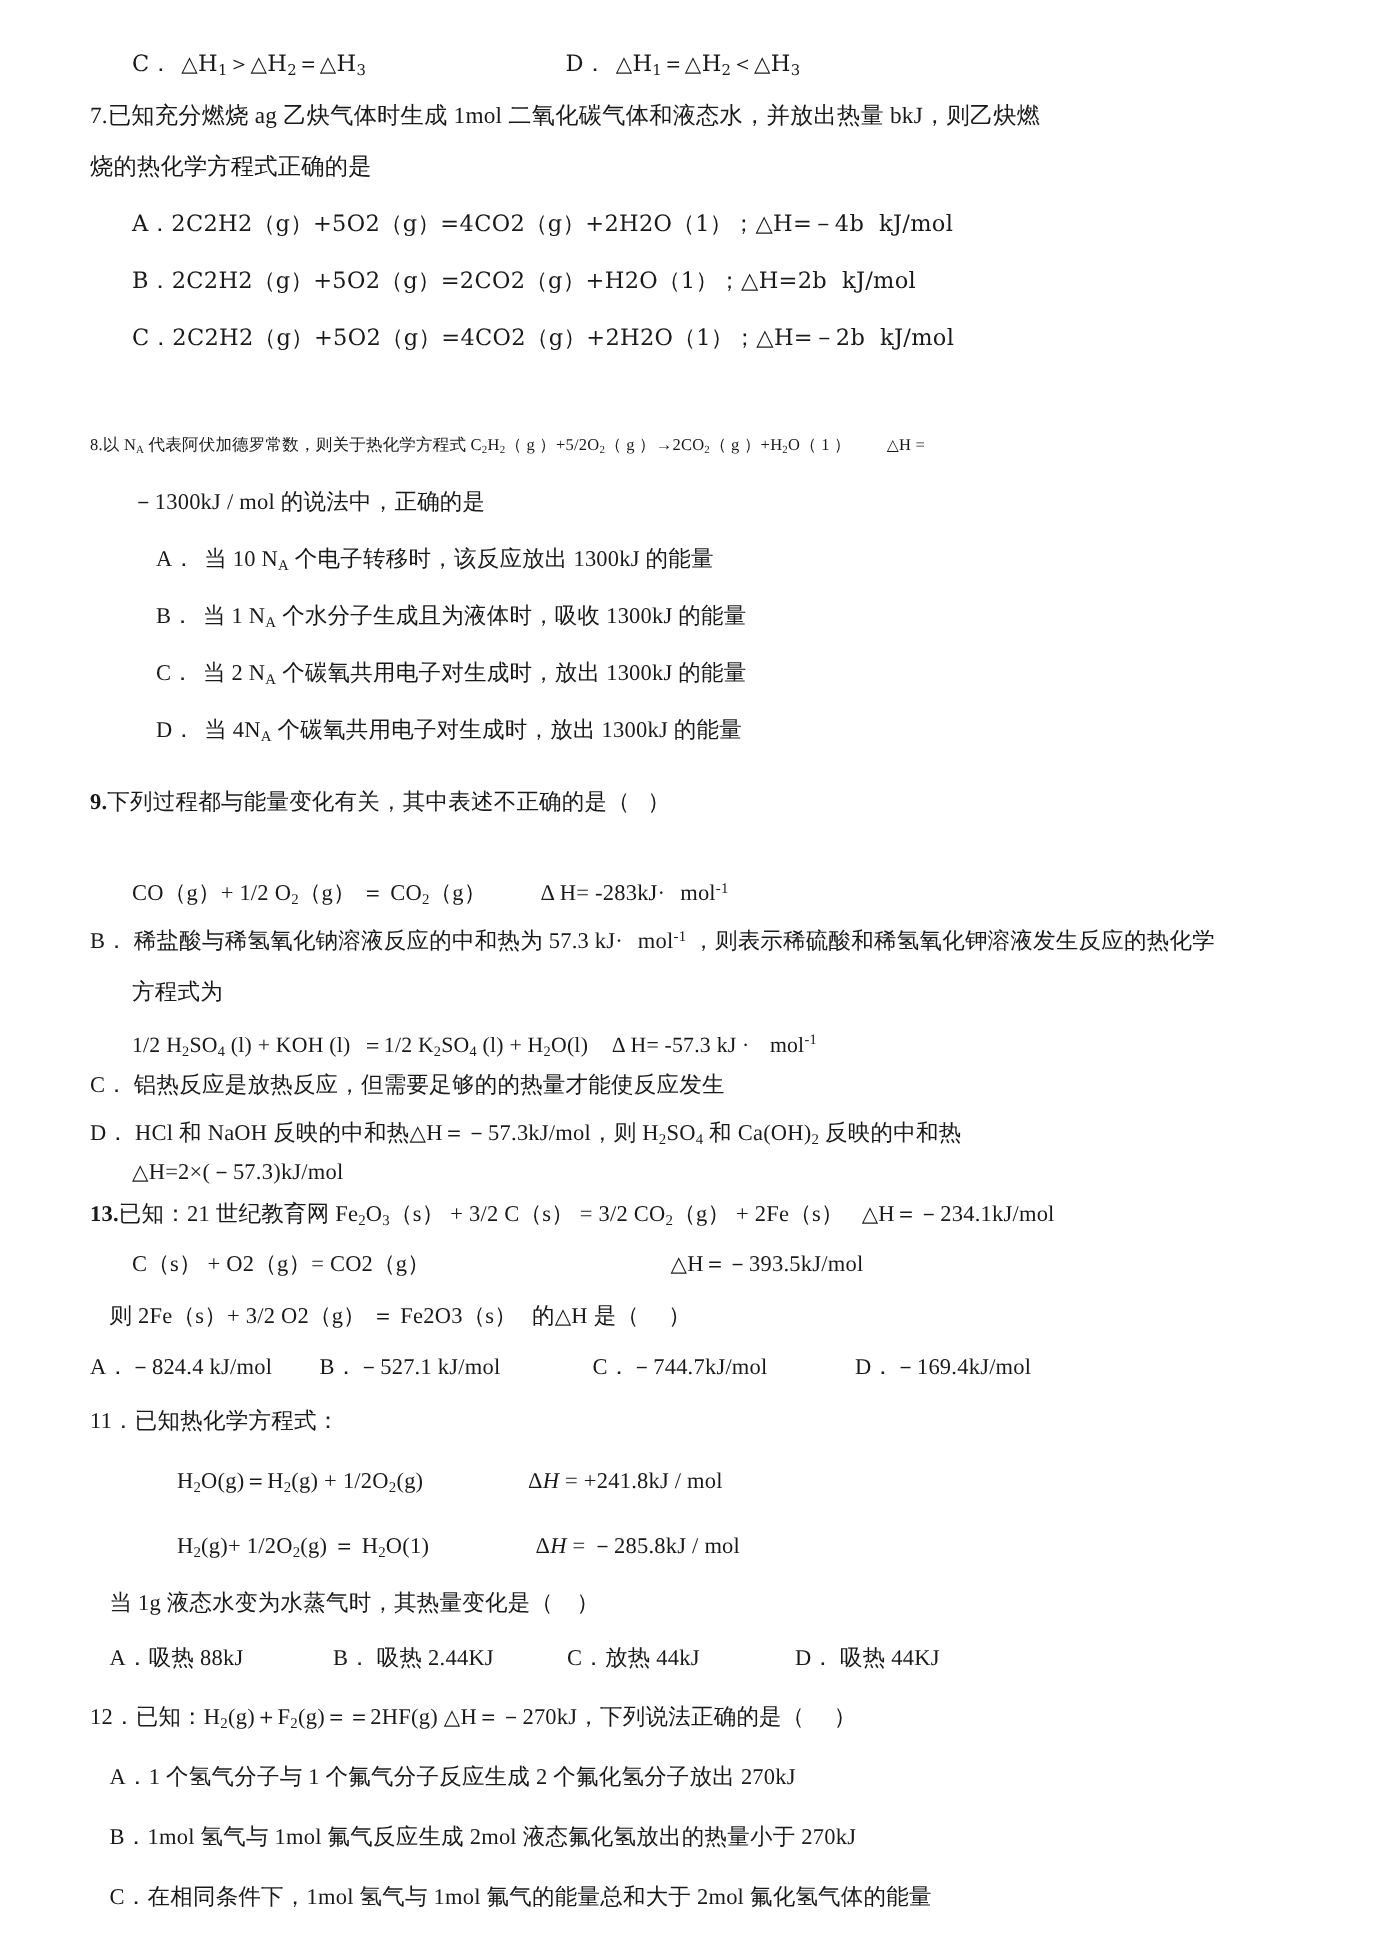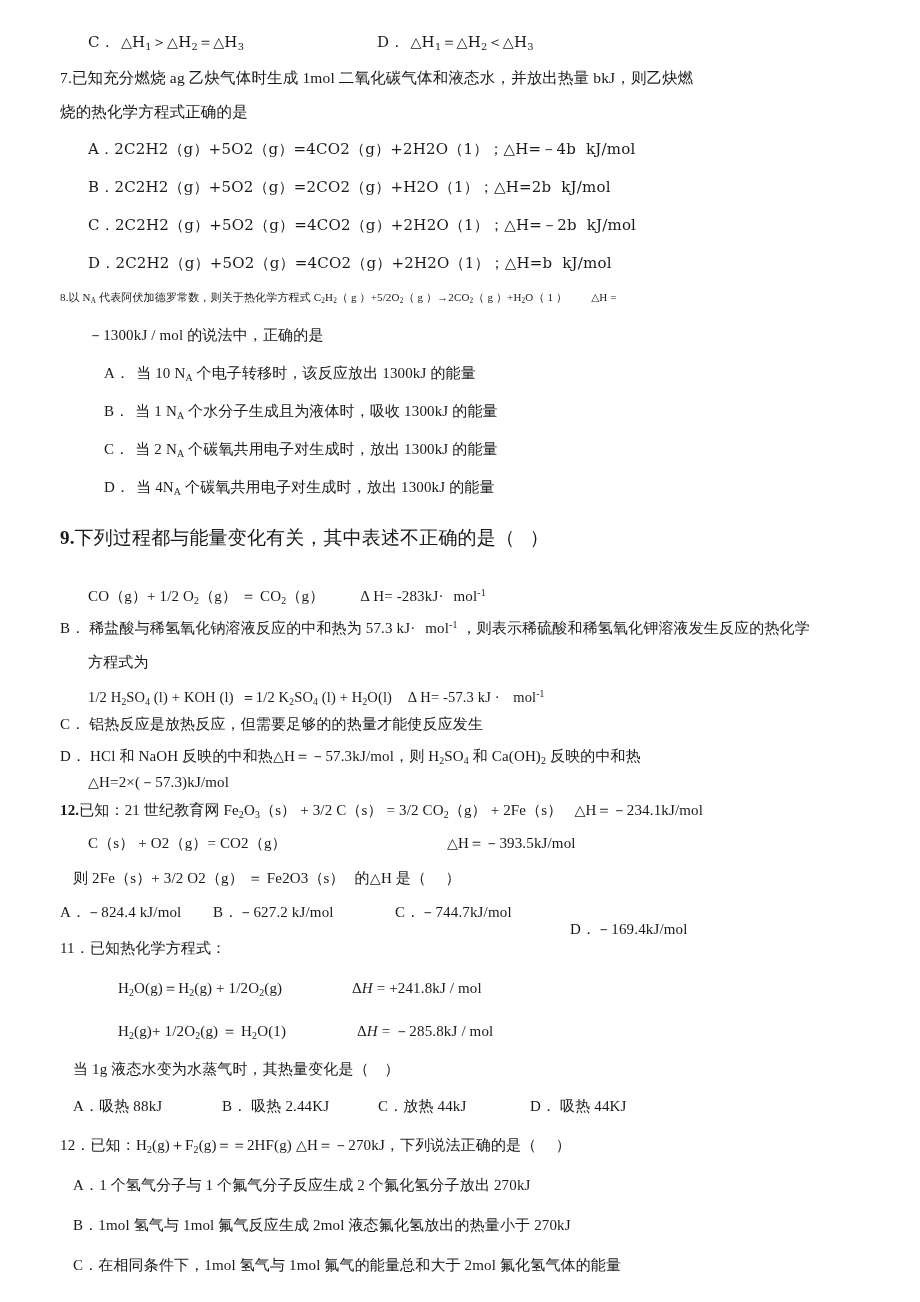--- a/index.html
+++ b/index.html
@@ -60,52 +60,51 @@
 
   <div class="ln mono" style="left:88px; top:35px;">C．<span class="gap-s"></span><span class="tri">△</span>H<sub>1</sub>＞<span class="tri">△</span>H<sub>2</sub>＝<span class="tri">△</span>H<sub>3</sub></div>
   <div class="ln mono" style="left:377px; top:35px;">D．<span class="gap-s"></span><span class="tri">△</span>H<sub>1</sub>＝<span class="tri">△</span>H<sub>2</sub>＜<span class="tri">△</span>H<sub>3</sub></div>
 
   <div class="ln song" style="left:60px; top:70px; font-size:15.5px;">7.已知充分燃烧 ag 乙炔气体时生成 1mol 二氧化碳气体和液态水，并放出热量 bkJ，则乙炔燃</div>
   <div class="ln song" style="left:60px; top:104px; font-size:15.5px;">烧的热化学方程式正确的是</div>
 
   <div class="ln mono" style="left:88px; top:142px;">A．2C2H2（g）+5O2（g）=4CO2（g）+2H2O（1）；△H=－4b  kJ/mol</div>
   <div class="ln mono" style="left:88px; top:180px;">B．2C2H2（g）+5O2（g）=2CO2（g）+H2O（1）；△H=2b  kJ/mol</div>
   <div class="ln mono" style="left:88px; top:218px;">C．2C2H2（g）+5O2（g）=4CO2（g）+2H2O（1）；△H=－2b  kJ/mol</div>
-  <div class="ln mono" style="left:88px; top:256px;">D．2C2H2（g）+5O2（g）=4CO2（g）+2H2O（1）；△H=b  kJ/mol</div>
 
   <div class="ln song" style="left:60px; top:292px; font-size:11px;">8.以 N<sub>A</sub> 代表阿伏加德罗常数，则关于热化学方程式 C<sub>2</sub>H<sub>2</sub>（ g ）+5/2O<sub>2</sub>（ g ）→2CO<sub>2</sub>（ g ）+H<sub>2</sub>O（ 1 ）<span class="gap-l"></span><span class="tri">△</span>H =</div>
   <div class="ln song" style="left:88px; top:328px; font-size:15px;">－1300kJ / mol 的说法中，正确的是</div>
 
   <div class="ln song" style="left:104px; top:366px; font-size:15px;">A．<span class="gap-s"></span>当 10 N<sub>A</sub> 个电子转移时，该反应放出 1300kJ 的能量</div>
   <div class="ln song" style="left:104px; top:404px; font-size:15px;">B．<span class="gap-s"></span>当 1 N<sub>A</sub> 个水分子生成且为液体时，吸收 1300kJ 的能量</div>
   <div class="ln song" style="left:104px; top:442px; font-size:15px;">C．<span class="gap-s"></span>当 2 N<sub>A</sub> 个碳氧共用电子对生成时，放出 1300kJ 的能量</div>
   <div class="ln song" style="left:104px; top:480px; font-size:15px;">D．<span class="gap-s"></span>当 4N<sub>A</sub> 个碳氧共用电子对生成时，放出 1300kJ 的能量</div>
 
-  <div class="ln song bold" style="left:60px; top:528px; font-size:19px;"><span class="bold">9.</span><span style="font-weight:400;">下列过程都与能量变化有关，其中表述不正确的是（   ）</span></div>
+  <div class="ln song bold" style="left:60px; top:528px; font-size:15px;"><span class="bold">9.</span><span style="font-weight:400;">下列过程都与能量变化有关，其中表述不正确的是（   ）</span></div>
 
   <div class="ln song" style="left:88px; top:589px; font-size:15px;">CO（g）+ 1/2 O<sub>2</sub>（g） ＝ CO<sub>2</sub>（g）<span class="gap-l"></span><span class="gap-m"></span>Δ H= -283kJ·<span class="gap-s"></span> mol<sup>-1</sup></div>
 
   <div class="ln song" style="left:60px; top:621px; font-size:15px;">B． 稀盐酸与稀氢氧化钠溶液反应的中和热为 57.3 kJ·<span class="gap-s"></span> mol<sup>-1</sup> ，则表示稀硫酸和稀氢氧化钾溶液发生反应的热化学</div>
   <div class="ln song" style="left:88px; top:655px; font-size:15px;">方程式为</div>
   <div class="ln song" style="left:88px; top:690px; font-size:14.5px;">1/2 H<sub>2</sub>SO<sub>4</sub> (l) + KOH (l)  ＝1/2 K<sub>2</sub>SO<sub>4</sub> (l) + H<sub>2</sub>O(l)<span class="gap-m"></span> Δ H= -57.3 kJ ·<span class="gap-s"></span>  mol<sup>-1</sup></div>
 
   <div class="ln song" style="left:60px; top:717px; font-size:15px;">C． 铝热反应是放热反应，但需要足够的的热量才能使反应发生</div>
 
   <div class="ln song" style="left:60px; top:749px; font-size:15px;">D． HCl 和 NaOH 反映的中和热<span class="tri">△</span>H＝－57.3kJ/mol，则 H<sub>2</sub>SO<sub>4</sub> 和 Ca(OH)<sub>2</sub> 反映的中和热</div>
   <div class="ln song" style="left:88px; top:775px; font-size:15px;"><span class="tri">△</span>H=2×(－57.3)kJ/mol</div>
 
-  <div class="ln song bold" style="left:60px; top:803px; font-size:15px;"><span class="bold">12.</span><span style="font-weight:400;">已知：21 世纪教育网 Fe<sub>2</sub>O<sub>3</sub>（s） + 3/2 C（s） = 3/2 CO<sub>2</sub>（g） + 2Fe（s）<span class="gap-m"></span><span class="tri">△</span>H＝－234.1kJ/mol</span></div>
+  <div class="ln song bold" style="left:60px; top:803px; font-size:15px;"><span class="bold">13.</span><span style="font-weight:400;">已知：21 世纪教育网 Fe<sub>2</sub>O<sub>3</sub>（s） + 3/2 C（s） = 3/2 CO<sub>2</sub>（g） + 2Fe（s）<span class="gap-m"></span><span class="tri">△</span>H＝－234.1kJ/mol</span></div>
   <div class="ln song" style="left:88px; top:836px; font-size:15px;">C（s） + O2（g）= CO2（g）</div>
   <div class="ln song" style="left:447px; top:836px; font-size:15px;"><span class="tri">△</span>H＝－393.5kJ/mol</div>
   <div class="ln song" style="left:73px; top:871px; font-size:15px;">则 2Fe（s）+ 3/2 O2（g） ＝ Fe2O3（s）<span class="gap-s"></span> 的<span class="tri">△</span>H 是（     ）</div>
 
   <div class="ln song" style="left:60px; top:905px; font-size:15px;">A．－824.4 kJ/mol</div>
-  <div class="ln song" style="left:213px; top:905px; font-size:15px;">B．－627.2 kJ/mol</div>
+  <div class="ln song" style="left:213px; top:905px; font-size:15px;">B．－527.1 kJ/mol</div>
   <div class="ln song" style="left:395px; top:905px; font-size:15px;">C．－744.7kJ/mol</div>
-  <div class="ln song" style="left:570px; top:905px; font-size:15px;margin-top:17px;">D．－169.4kJ/mol</div>
+  <div class="ln song" style="left:570px; top:905px; font-size:15px;">D．－169.4kJ/mol</div>
 
   <div class="ln song" style="left:60px; top:941px; font-size:15px;">11．已知热化学方程式：</div>
 
   <div class="ln song" style="left:118px; top:981px; font-size:15px;">H<sub>2</sub>O(g)＝H<sub>2</sub>(g) + 1/2O<sub>2</sub>(g)</div>
   <div class="ln song" style="left:352px; top:981px; font-size:15px;">Δ<i>H</i> = +241.8kJ / mol</div>
 
   <div class="ln song" style="left:118px; top:1024px; font-size:15px;">H<sub>2</sub>(g)+ 1/2O<sub>2</sub>(g) ＝ H<sub>2</sub>O(1)</div>
   <div class="ln song" style="left:357px; top:1024px; font-size:15px;">Δ<i>H</i> = －285.8kJ / mol</div>
 
   <div class="ln song" style="left:73px; top:1062px; font-size:15px;">当 1g 液态水变为水蒸气时，其热量变化是（    ）</div>

